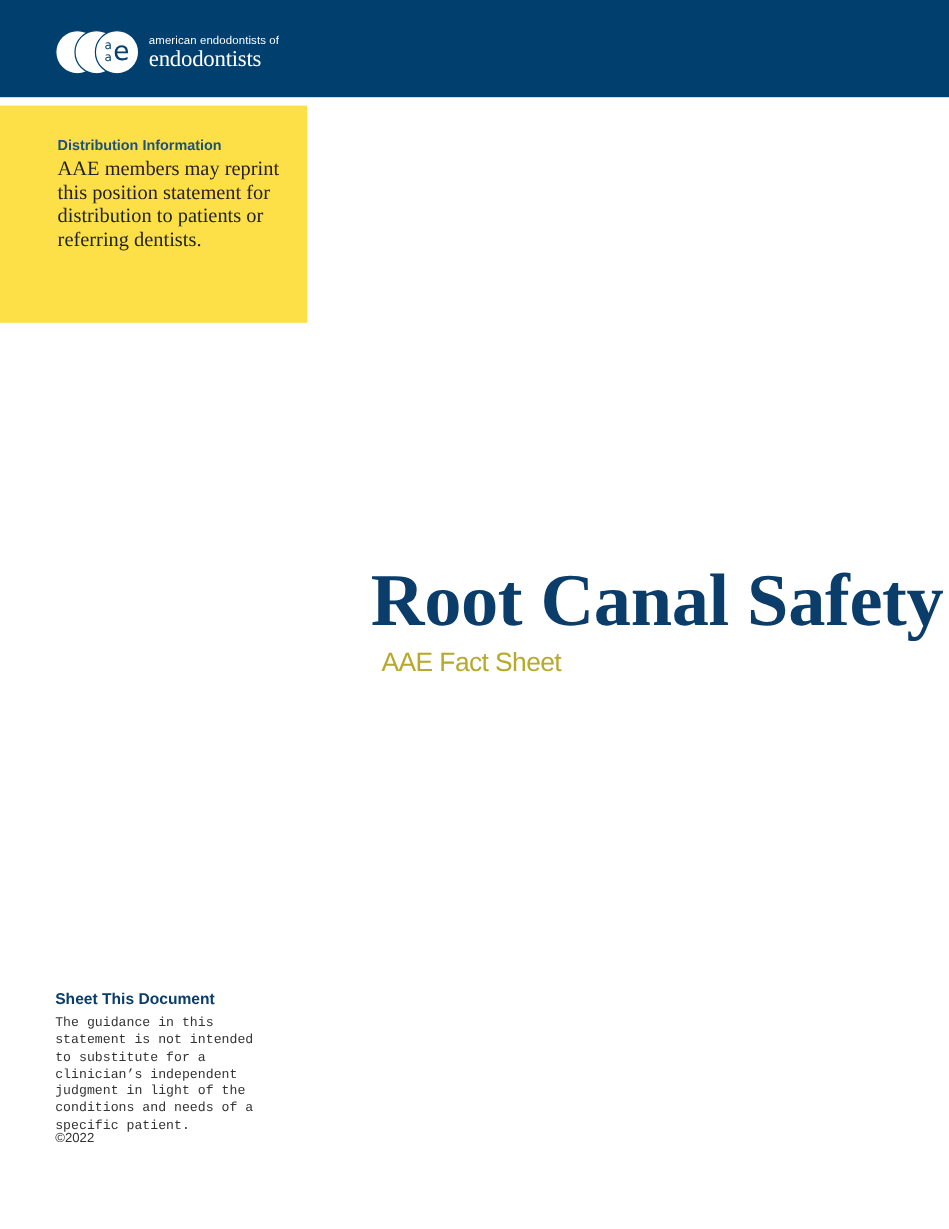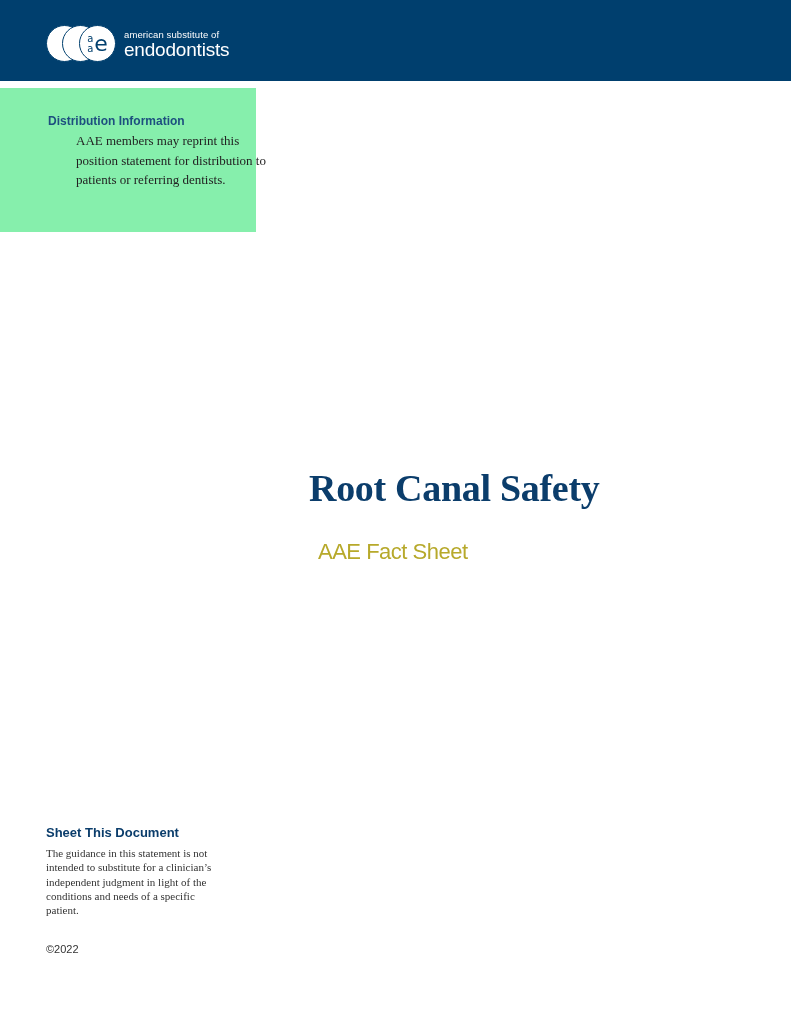--- a/index.html
+++ b/index.html
@@ -20,57 +20,56 @@
     .circle.c2 { left: 16px; }
     .circle.c3 { left: 33px; display: flex; align-items: center; justify-content: center; }
     .circle-glyph {
       font-family: "DejaVu Sans", sans-serif; color: #003f6e; font-size: 11px; line-height: 9px;
       display: flex; align-items: center;
     }
     .glyph-stack { display: flex; flex-direction: column; font-size: 10px; line-height: 10px; margin-right: 1px; }
     .glyph-big { font-size: 22px; line-height: 22px; }
     .logo-text { margin-left: 6px; color: #ffffff; }
     .logo-small { font-size: 9.5px; letter-spacing: 0.1px; line-height: 11px; display: block; }
-    .logo-big { font-family: Liberation Sans, sans-serif; font-size: 19px; line-height: 20px; display: block; letter-spacing: -0.2px; }
+    .logo-big { font-family: Liberation Serif, serif; font-size: 19px; line-height: 20px; display: block; letter-spacing: -0.2px; }
 
     .dist-box {
-      position: absolute; left: 0; top: 88px; width: 256px; height: 144px;
-      background: #86efac;
+      position: absolute; left: 0; top: 88px; width: 256px; height: 181px;
+      background: #fde047;
     }
     .dist-title {
       position: absolute; left: 48px; top: 26px;
       font-family: "Liberation Sans", sans-serif; font-weight: bold; font-size: 12px;
       color: #1d4f7f;
     }
     .dist-body {
       position: absolute; left: 48px; top: 43px; width: 200px;
-      font-family: "Liberation Serif", serif; font-size: 13px; line-height: 19.5px;
+      font-family: "Liberation Serif", serif; font-size: 17px; line-height: 19.5px;
       color: #222222;
-      margin-left: 28px;
     }
 
     .doc-title {
       position: absolute; left: 309px; top: 466px;
-      font-family: "Liberation Serif", serif; font-size: 38px; color: #0b3d6b;
+      font-family: "Liberation Serif", serif; font-size: 62px; color: #0b3d6b;
       letter-spacing: -0.3px; white-space: nowrap;
     }
     .doc-subtitle {
       position: absolute; left: 318px; top: 539px;
       font-family: "Liberation Sans", sans-serif; font-size: 22px; color: #b7a92b;
       letter-spacing: -0.5px; white-space: nowrap;
     }
 
     .about-title {
       position: absolute; left: 46px; top: 825px;
       font-family: "Liberation Sans", sans-serif; font-weight: bold; font-size: 13px;
       color: #0b3d6b;
     }
     .about-body {
       position: absolute; left: 46px; top: 846px; width: 170px;
-      font-family: Liberation Serif, serif; font-size: 11px; line-height: 14.3px;
+      font-family: Liberation Mono, monospace; font-size: 11px; line-height: 14.3px;
       color: #333333;
     }
     .copyright {
       position: absolute; left: 46px; top: 943px;
       font-family: "Liberation Sans", sans-serif; font-size: 11px; color: #333333;
     }
   </style>
 </head>
 <body>
 
@@ -83,21 +82,21 @@
         <span class="circle-glyph">
           <span class="glyph-stack">
             <span>a</span>
             <span>a</span>
           </span>
           <span class="glyph-big">e</span>
         </span>
       </div>
     </div>
     <div class="logo-text">
-      <span class="logo-small">american substitute of</span>
+      <span class="logo-small">american endodontists of</span>
       <span class="logo-big">endodontists</span>
     </div>
   </div>
 </div>
 
 <div class="dist-box">
   <div class="dist-title">Distribution Information</div>
   <div class="dist-body">AAE members may reprint this position statement for distribution to patients or referring dentists.</div>
 </div>
 

